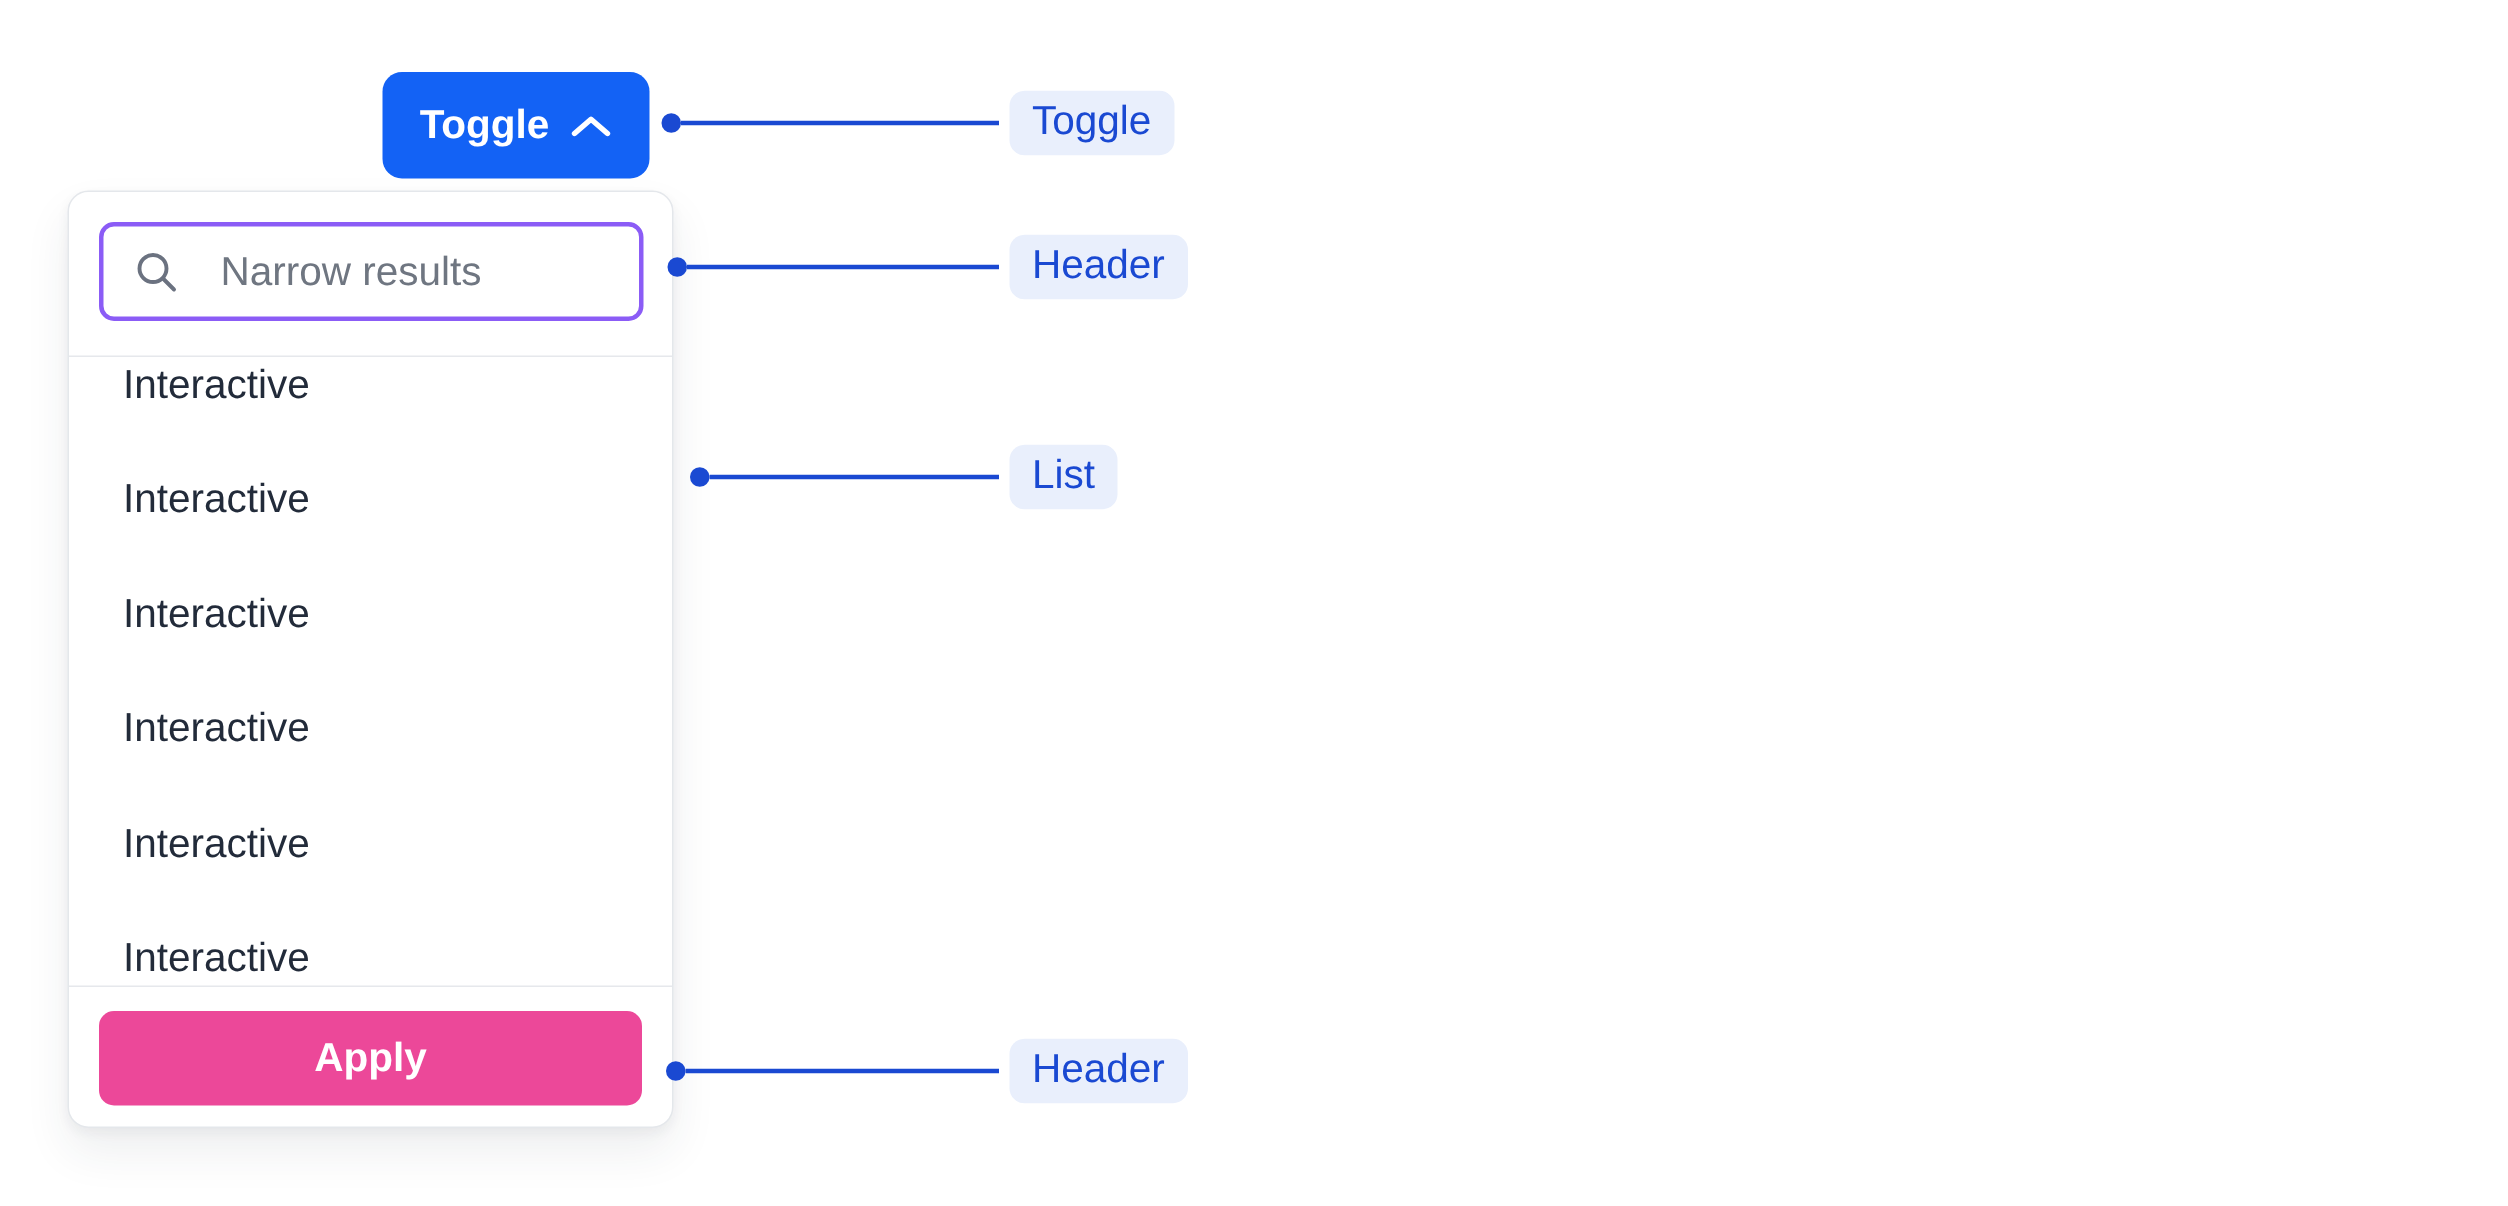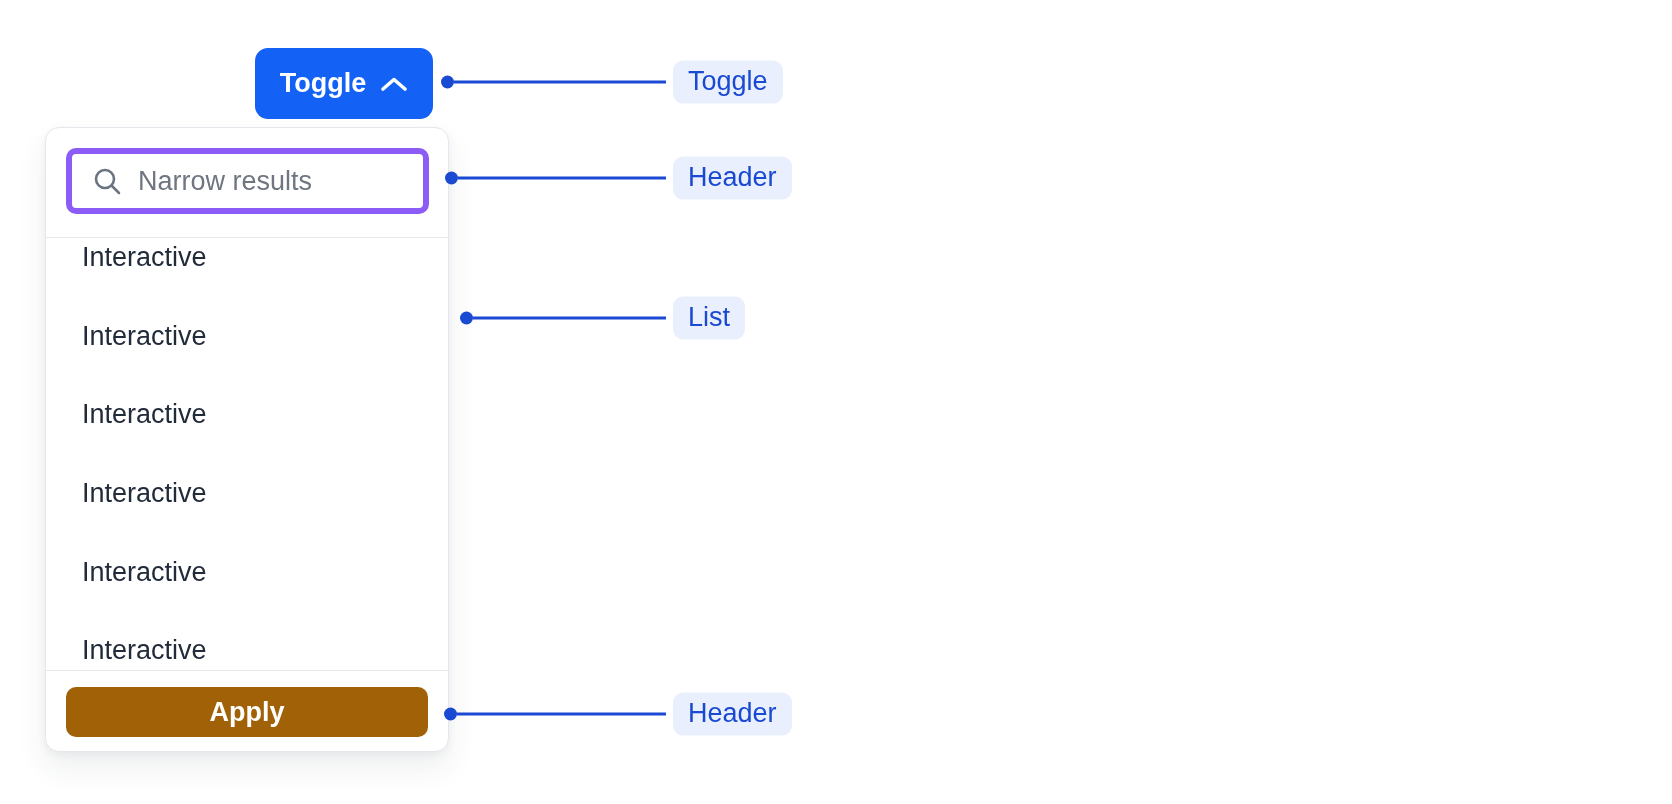--- a/index.html
+++ b/index.html
@@ -44,26 +44,26 @@
     display: flex;
     flex-direction: column;
     overflow: hidden;
   }
   .panel-header {
     padding: 20px 19px 23px 20px;
     border-bottom: 1px solid #E6E8EC;
   }
   .search-box {
     height: 66px;
-    border: 6px solid #8b5cf6;
+    border: 3px solid #8b5cf6;
     border-radius: 10px;
     display: flex;
     align-items: center;
     padding: 0 18px 0 20px;
-    gap: 15px;
+    gap: 27px;
     background: #ffffff;
   }
   .search-box svg { flex: 0 0 auto; display: block; }
   .search-input {
     flex: 1;
     border: none;
     outline: none;
     font-size: 27px;
     color: #1F2A37;
     font-family: inherit;
@@ -87,22 +87,22 @@
     color: #222B3A;
     cursor: pointer;
   }
 
   .panel-footer {
     border-top: 1px solid #E6E8EC;
     padding: 16px 20px 14px 20px;
   }
   .apply-btn {
     width: 100%;
-    height: 50px;
-    background: #a16207;
+    height: 63px;
+    background: #ec4899;
     color: #ffffff;
     border: none;
     border-radius: 10px;
     font-size: 27px;
     font-weight: 600;
     font-family: inherit;
     display: flex;
     align-items: center;
     justify-content: center;
     cursor: pointer;

